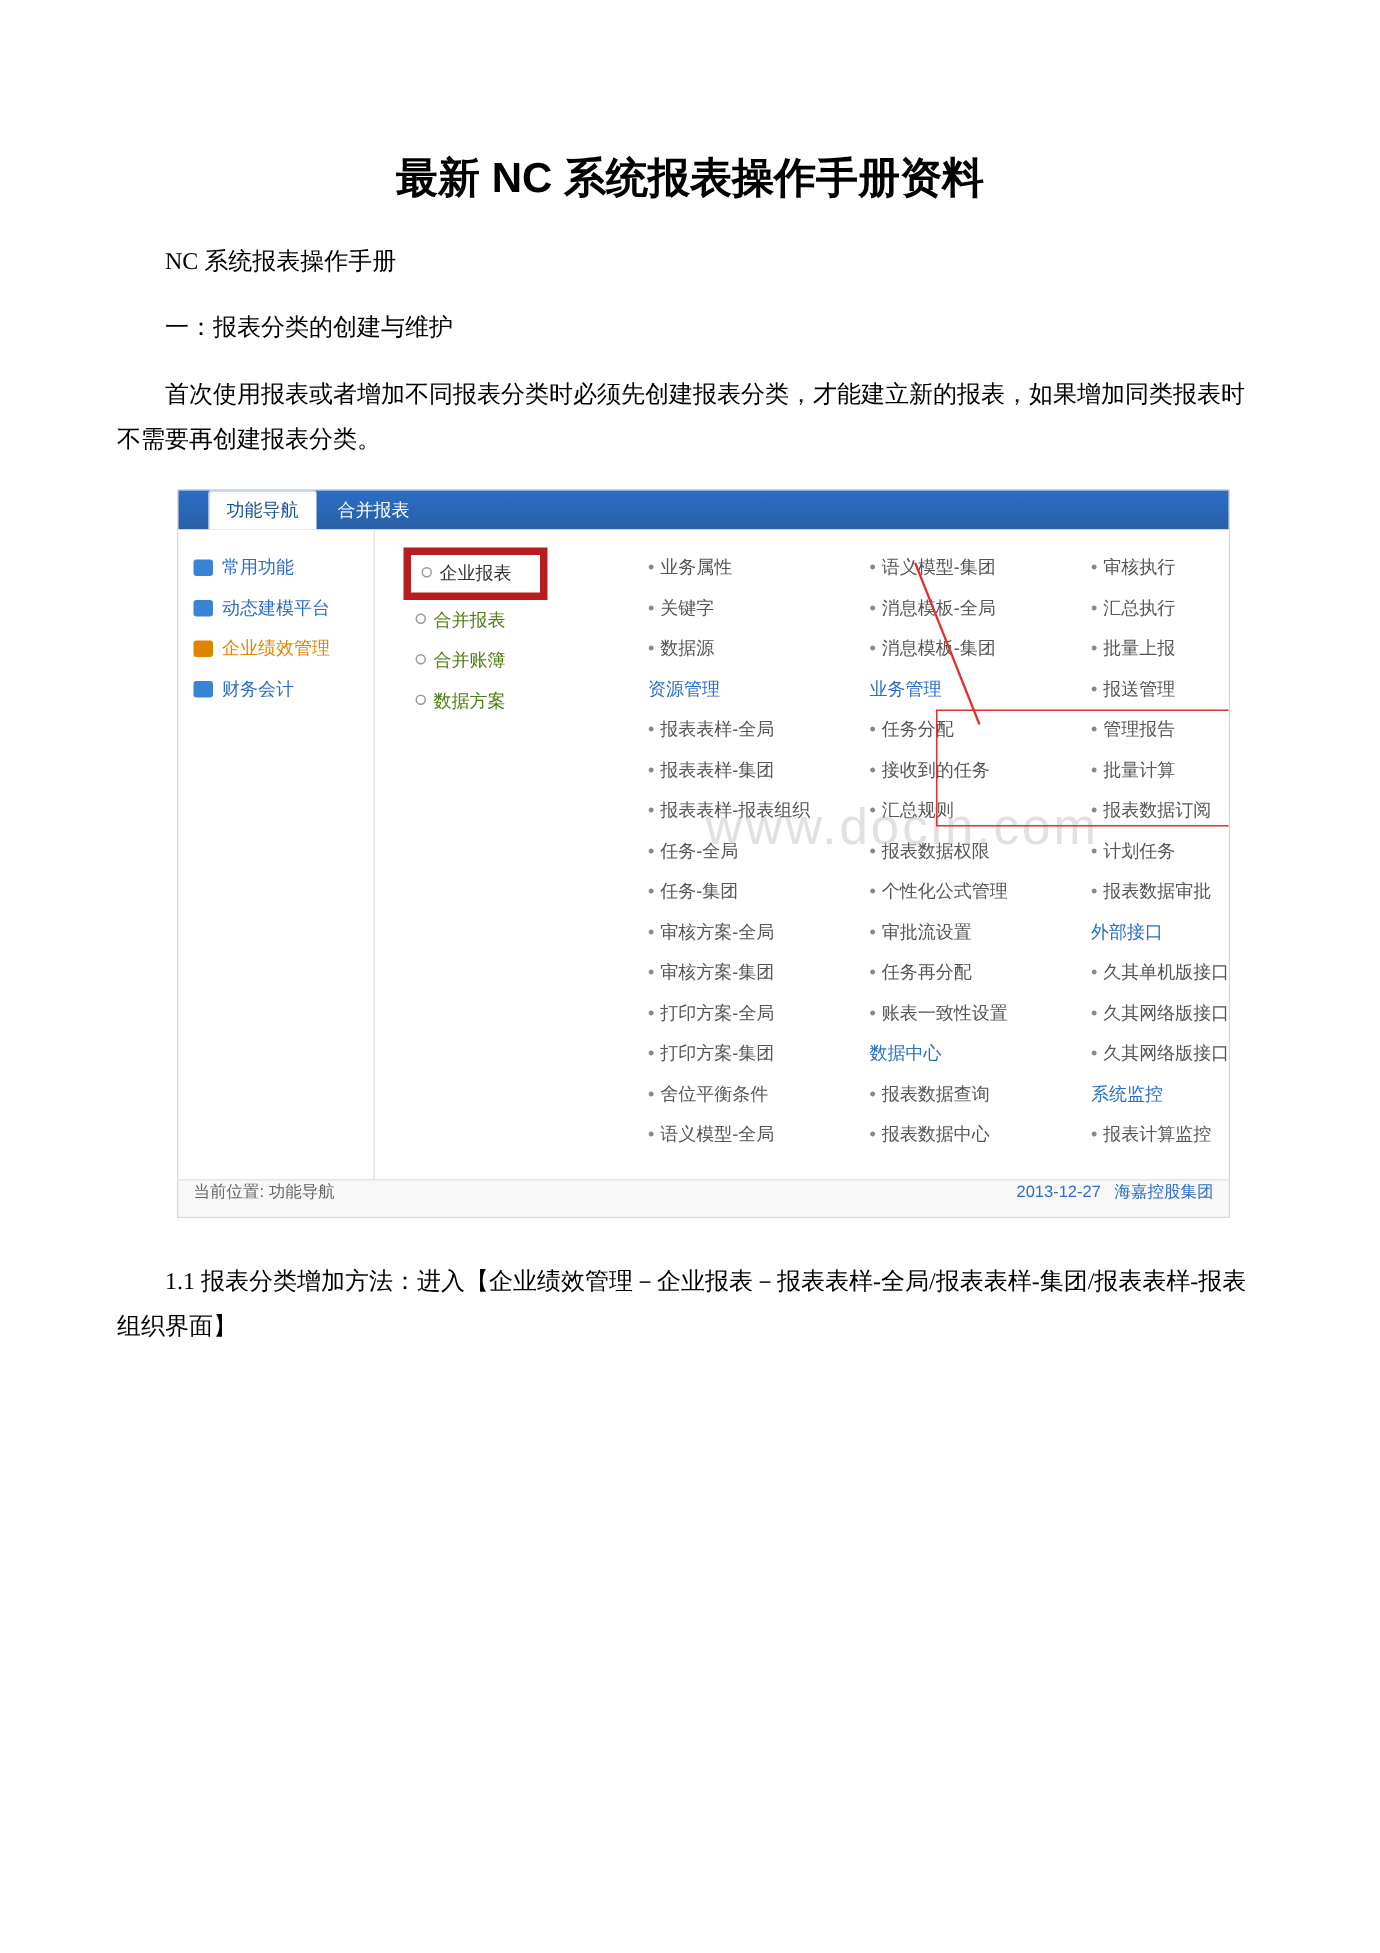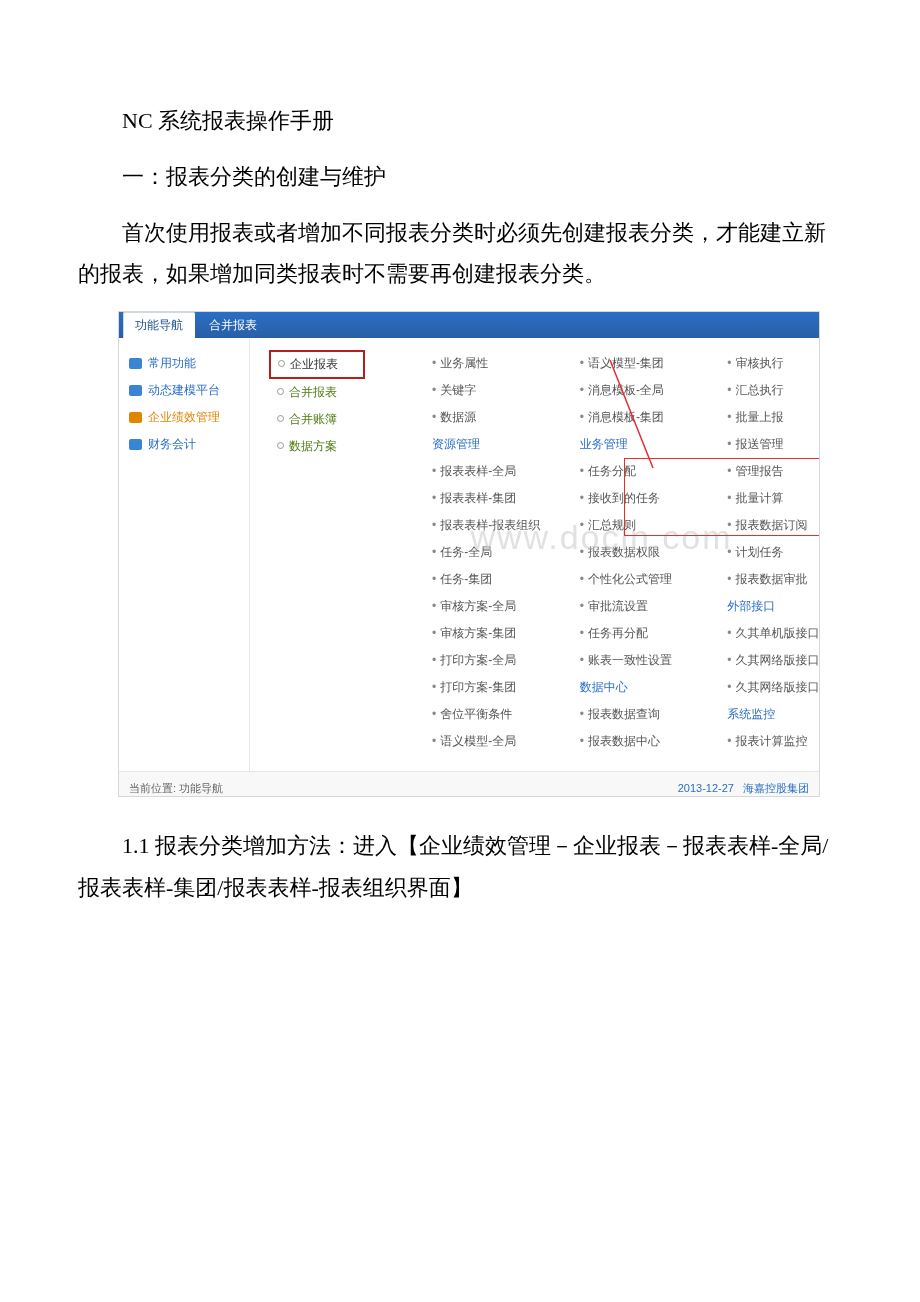--- a/index.html
+++ b/index.html
@@ -13,21 +13,21 @@
     padding: 100px 78px 0 78px;
   }
   h1 {
     font-family: "SimHei", "黑体", sans-serif;
     font-size: 28px;
     font-weight: bold;
     text-align: center;
     margin: 0 0 22px 0;
   }
   .para {
-    font-size: 22px;
+    font-size: 16px;
     line-height: 1.9;
     margin: 0 0 14px 0;
     text-indent: 2em;
   }
   .screenshot {
     margin: 16px 0 28px 40px;
     width: 700px;
     border: 1px solid #d8d8d8;
     font-family: "Microsoft YaHei", "SimSun", sans-serif;
     font-size: 12px;
@@ -46,21 +46,21 @@
     font-weight: bold;
     font-style: italic;
     letter-spacing: 1px;
     font-size: 15px;
   }
   .nc-tab-bar {
     background: linear-gradient(#2a6ec5, #295fa6);
     height: 26px;
     display: flex;
     align-items: flex-end;
-    padding-left: 4px;
+    padding-left: 20px;
     gap: 2px;
     text-align: right;
   }
   .nc-tab {
     color: #fff;
     font-size: 12px;
     padding: 5px 12px 4px 12px;
   }
   .nc-tab.active {
     background: #fff;
@@ -99,21 +99,21 @@
     width: 96px;
     padding: 12px 0 0 0;
   }
   .nc-sub-item {
     font-size: 12px;
     padding: 5px 0 5px 8px;
     color: #4d7c0f;
     position: relative;
   }
   .nc-sub-item.highlight {
-    border: 2px solid #b91c1c;
+    border: 5px solid #b91c1c;
     color: #333;
     padding: 4px 0 4px 7px;
   }
   .nc-sub-item::before {
     content: "";
     display: inline-block;
     width: 5px; height: 5px;
     border: 1px solid #999;
     border-radius: 50%;
     margin-right: 5px;
@@ -170,32 +170,33 @@
     letter-spacing: 2px;
     font-family: Arial, sans-serif;
     pointer-events: none;
     user-select: none;
   }
   .nc-footer {
     height: 24px;
     background: #f8f8f8;
     border-top: 1px solid #e6e6e6;
     display: flex;
-    align-items: flex-end;
+    align-items: flex-start;
     justify-content: space-between;
     padding: 0 10px;
     font-size: 11px;
     color: #666;
   }
   .nc-footer-right span { color: #2a6ec5; margin-left: 6px; margin-top: 12px; }
 </style>
 </head>
 <body>
 
 <div class="page">
+  <h1>最新 NC 系统报表操作手册资料</h1>
 
   <p class="para">NC 系统报表操作手册</p>
   <p class="para">一：报表分类的创建与维护</p>
   <p class="para">首次使用报表或者增加不同报表分类时必须先创建报表分类，才能建立新的报表，如果增加同类报表时不需要再创建报表分类。</p>
 
   <div class="screenshot">
     <div class="nc-tab-bar">
       <div class="nc-tab active">功能导航</div>
       <div class="nc-tab">合并报表</div>
     </div>

